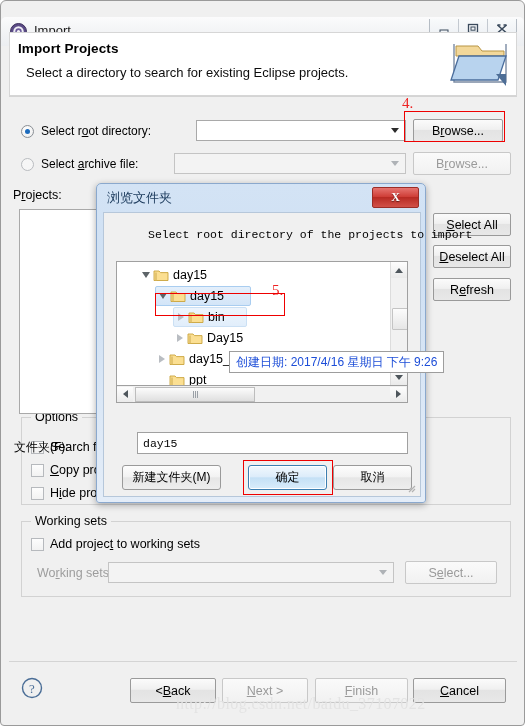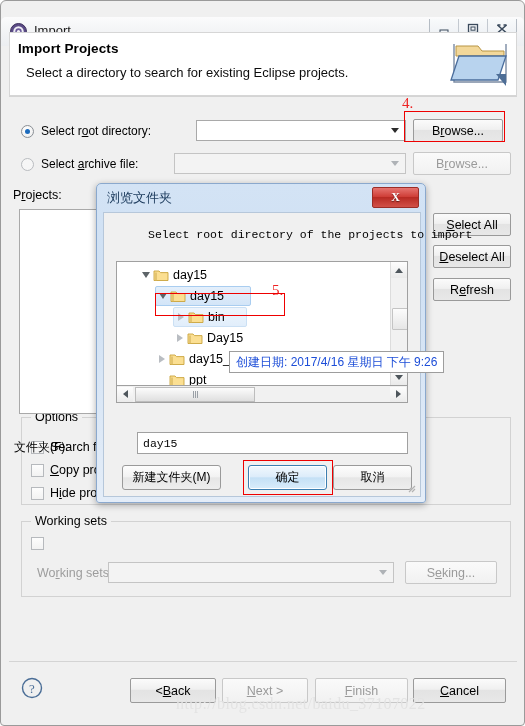--- a/index.html
+++ b/index.html
@@ -507,31 +507,32 @@
     <div class="chk-row" style="left:22px; top:389px;">
       <span class="chkbox"></span>
       <span class="chk-label"><span>H</span><u>i</u><span>de proj</span></span>
     </div>
 
     <div class="groupbox" style="left:12px; top:424px; width:490px; height:76px;">
       <span class="group-title">Working sets</span>
     </div>
     <div class="chk-row" style="left:22px; top:440px;">
       <span class="chkbox"></span>
+      <span class="chk-label"><span>Add projec</span><u>t</u><span> to working sets</span></span>
     </div>
     <div class="chk-label dimtext" style="position:absolute;left:22px;top:469px;"><span>Wo</span><u>r</u><span>king sets:</span></div>
     <div class="combo disabled" style="left:99px; top:465px; width:286px;">
       <span class="arrow">
           <span class="tri-down dim"></span>
         </span>
     </div>
     <div class="btn disabled" style="left:396px; top:464px; width:92px;">
         <span>S</span>
         <u>e</u>
-        <span>king...</span>
+        <span>lect...</span>
       </div>
   </div>
 
   <div class="btn" style="left:412px; top:118px; width:90px;">
       <span>B</span>
       <u>r</u>
       <span>owse...</span>
     </div>
 
   <div id="projects-label"><span>P</span><u>r</u><span>ojects:</span></div>

